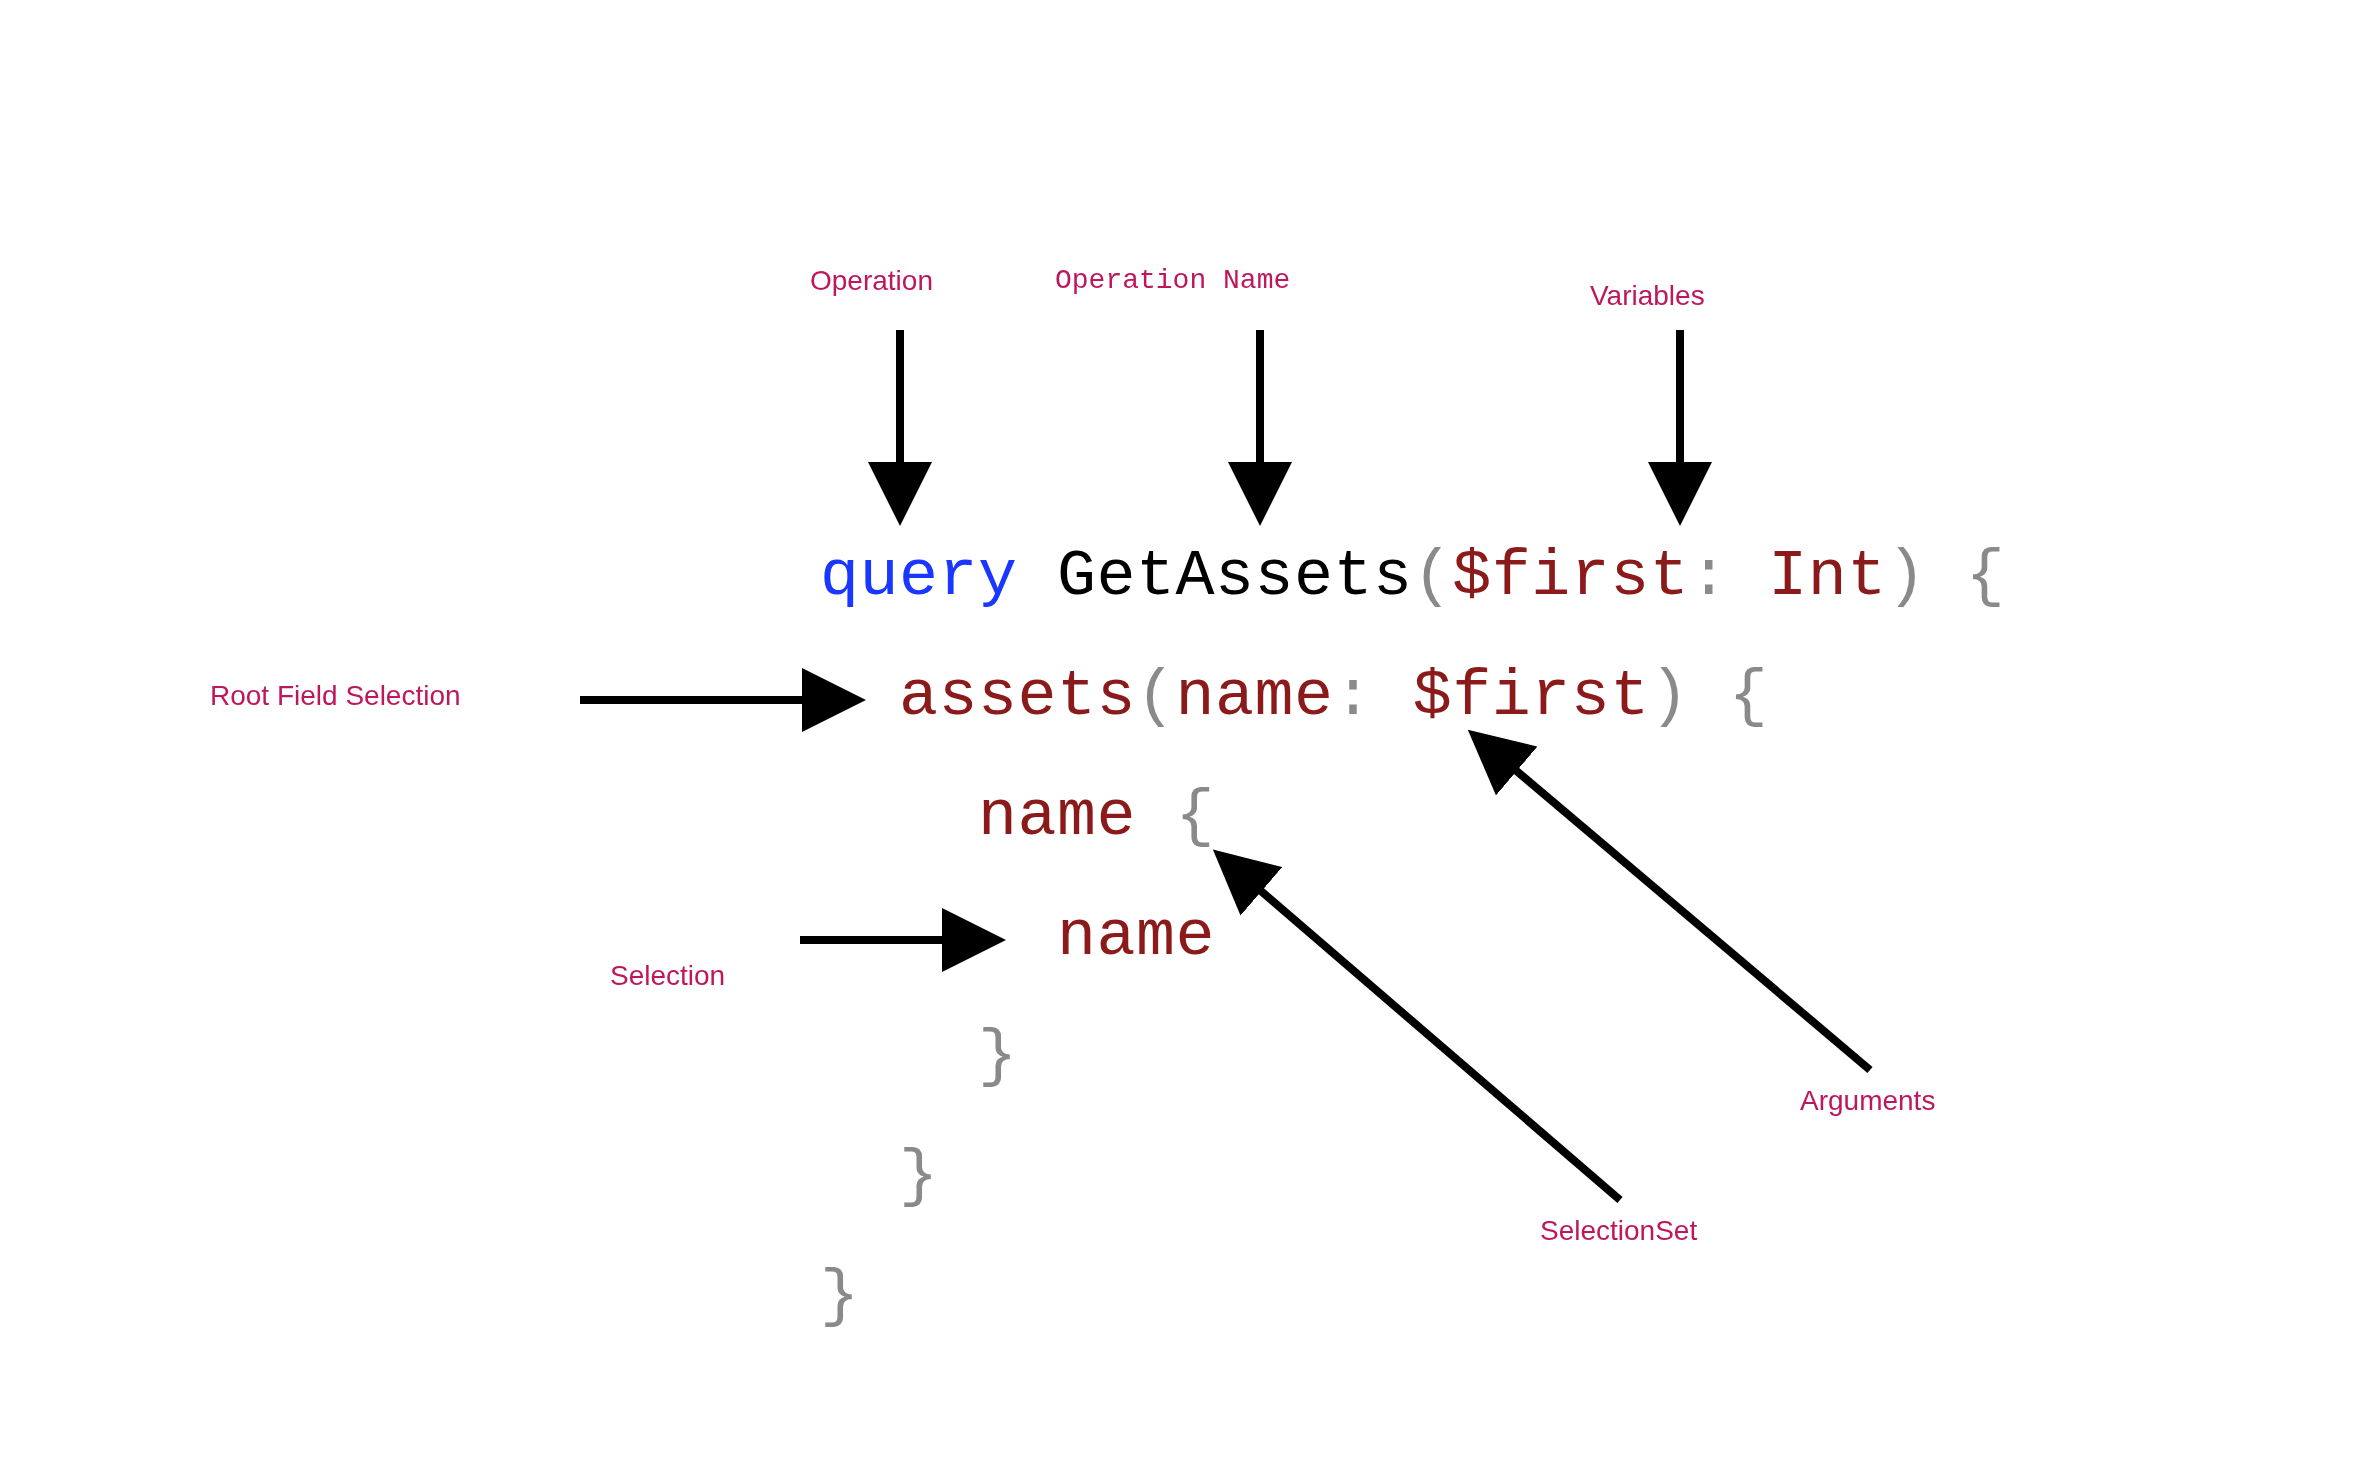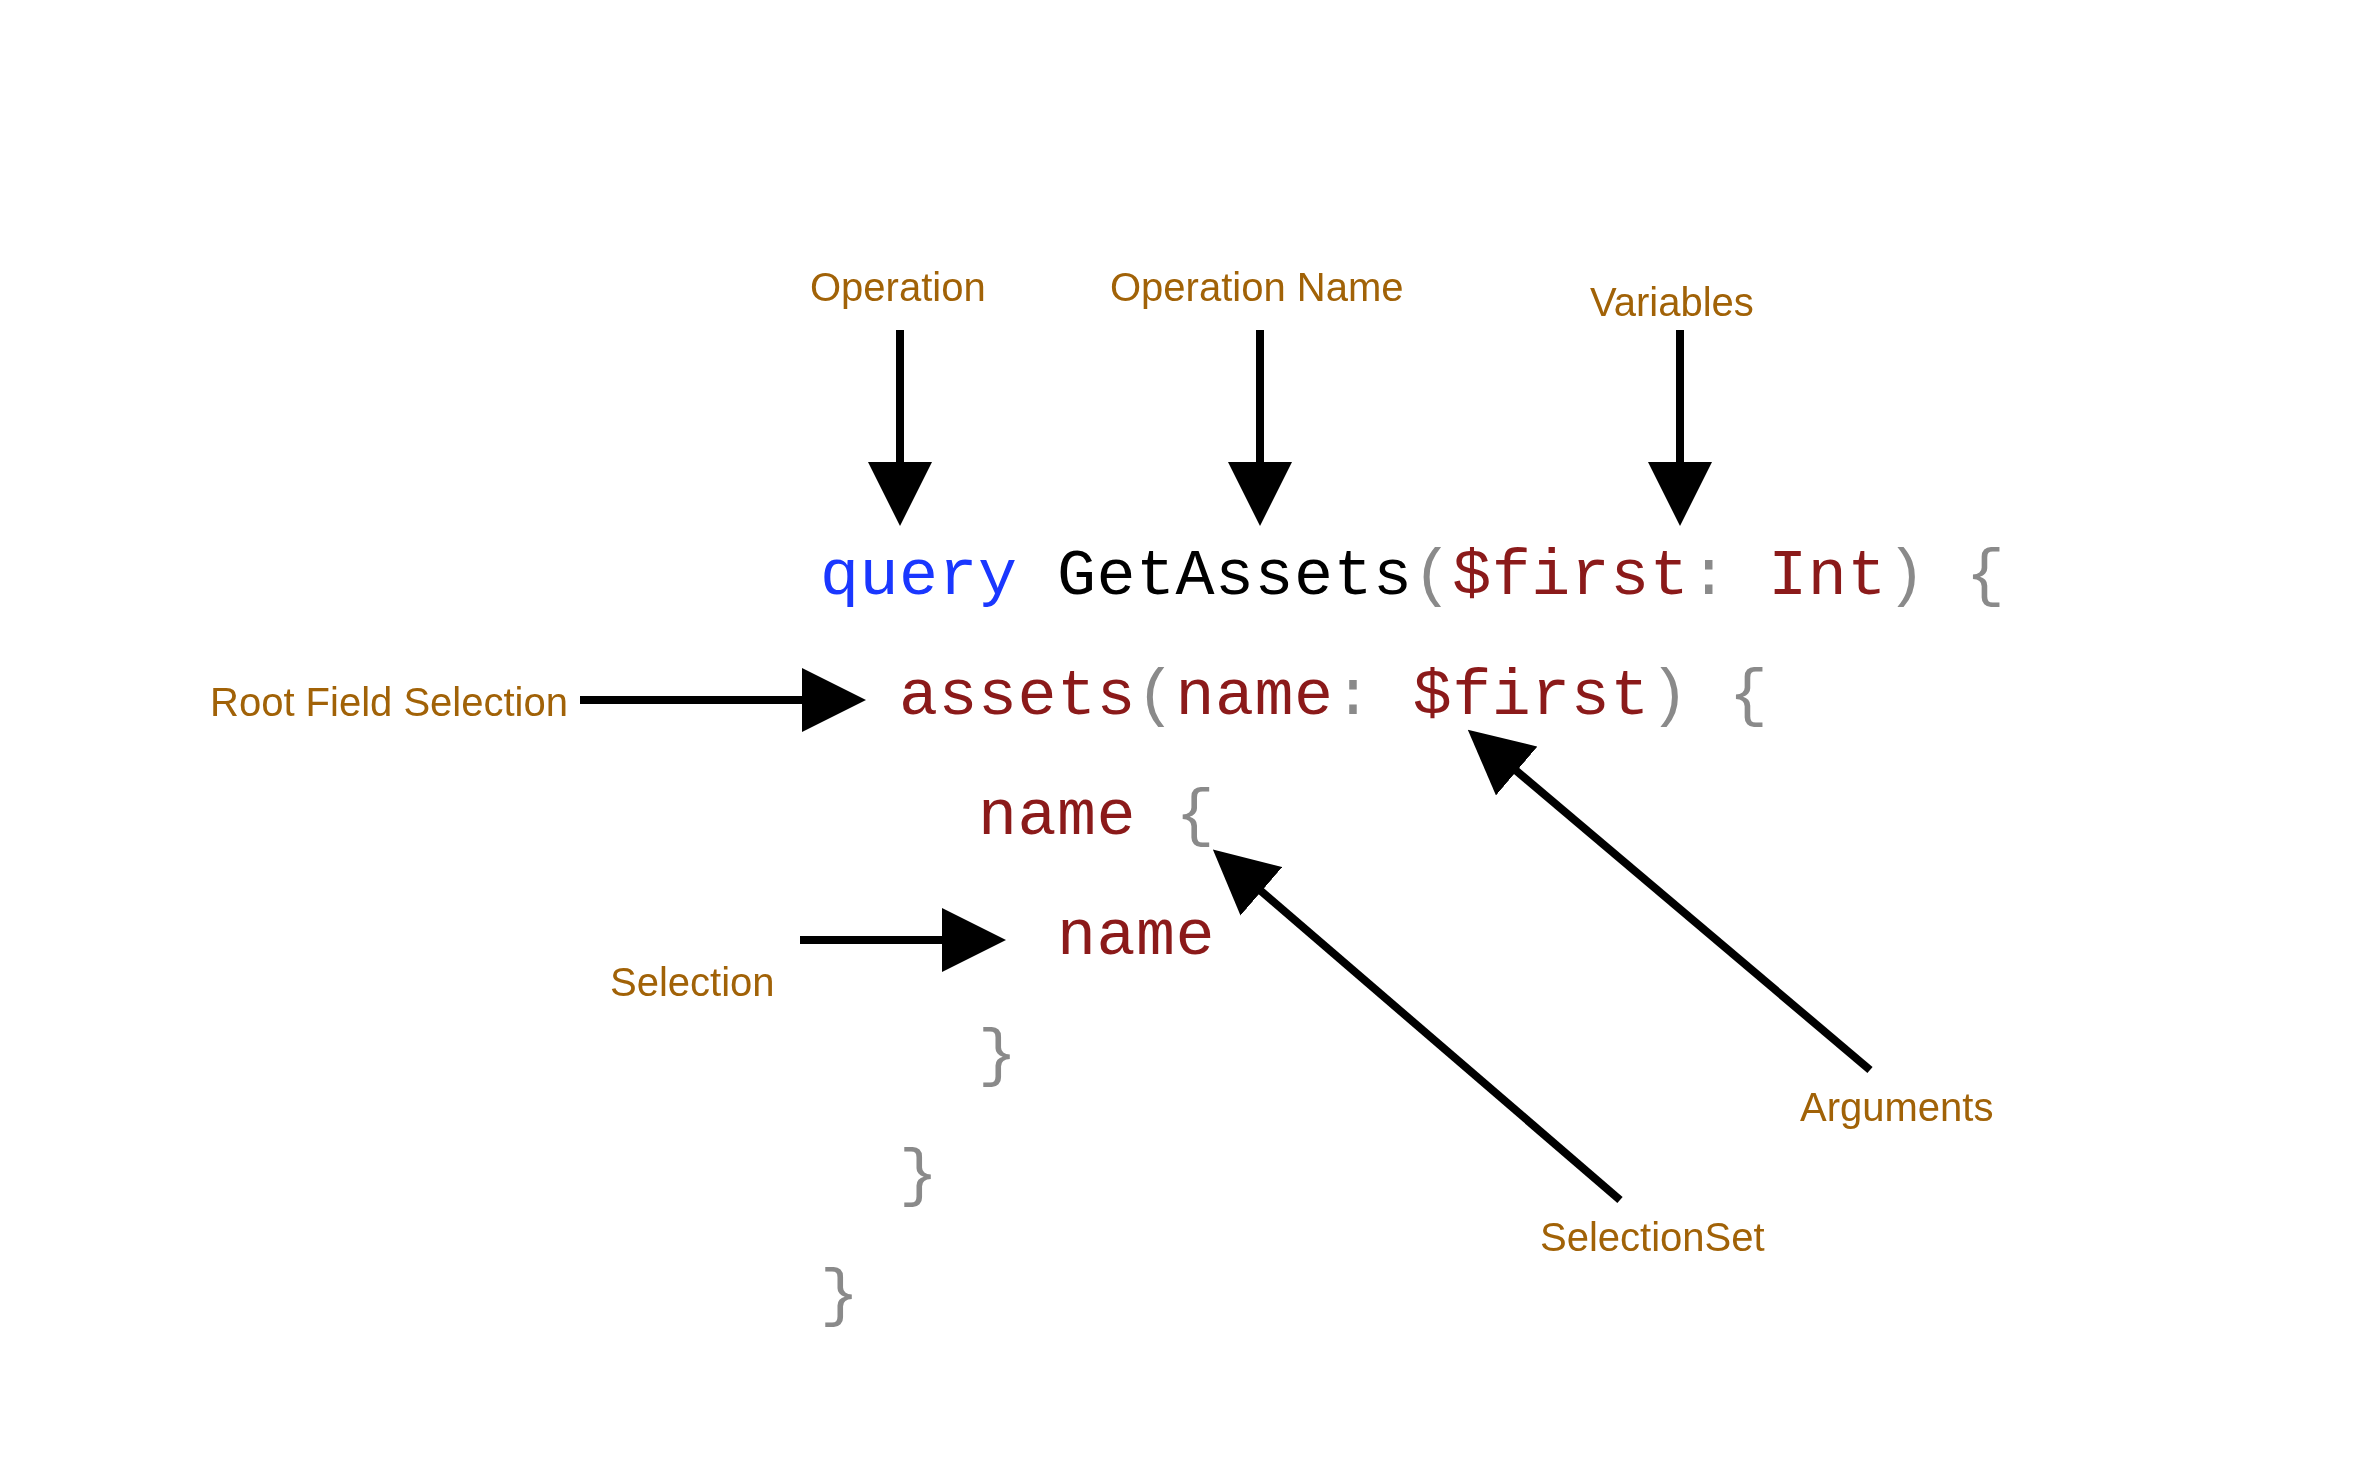--- a/index.html
+++ b/index.html
@@ -10,22 +10,22 @@
     background: #ffffff;
     font-family: -apple-system, BlinkMacSystemFont, "Helvetica Neue", Arial, sans-serif;
   }
   .canvas {
     position: relative;
     width: 2372px;
     height: 1480px;
   }
   .label {
     position: absolute;
-    font-size: 40px;
-    color: #a16207;
+    font-size: 28px;
+    color: #be185d;
     white-space: nowrap;
   }
   .code {
     position: absolute;
     font-family: "Menlo", "Consolas", "Courier New", monospace;
     font-size: 65px;
     white-space: pre;
     letter-spacing: 0.5px;
   }
   .kw   { color: #1a37ff; }
@@ -40,21 +40,21 @@
     height: 1480px;
     pointer-events: none;
   }
 </style>
 </head>
 <body>
 
 <div class="canvas">
 
   <div class="label" style="left:810px; top:265px;">Operation</div>
-  <div class="label" style="left:1110px; top:265px;">Operation Name</div>
+  <div class="label" style="left:1055px; top:265px;font-family:Liberation Mono, monospace;">Operation Name</div>
   <div class="label" style="left:1590px; top:265px;margin-top:15px;">Variables</div>
 
   <div class="label" style="left:210px; top:680px;">Root Field Selection</div>
   <div class="label" style="left:610px; top:960px;">Selection</div>
 
   <div class="label" style="left:1800px; top:1085px;">Arguments</div>
   <div class="label" style="left:1540px; top:1215px;">SelectionSet</div>
 
   <div class="code" style="left:820px; top:540px;"><span class="kw">query</span><span> </span><span class="name">GetAssets</span><span class="punc">(</span><span class="var">$first</span><span class="punc">:</span><span> </span><span class="var">Int</span><span class="punc">)</span><span> </span><span class="punc">{</span></div>
 

